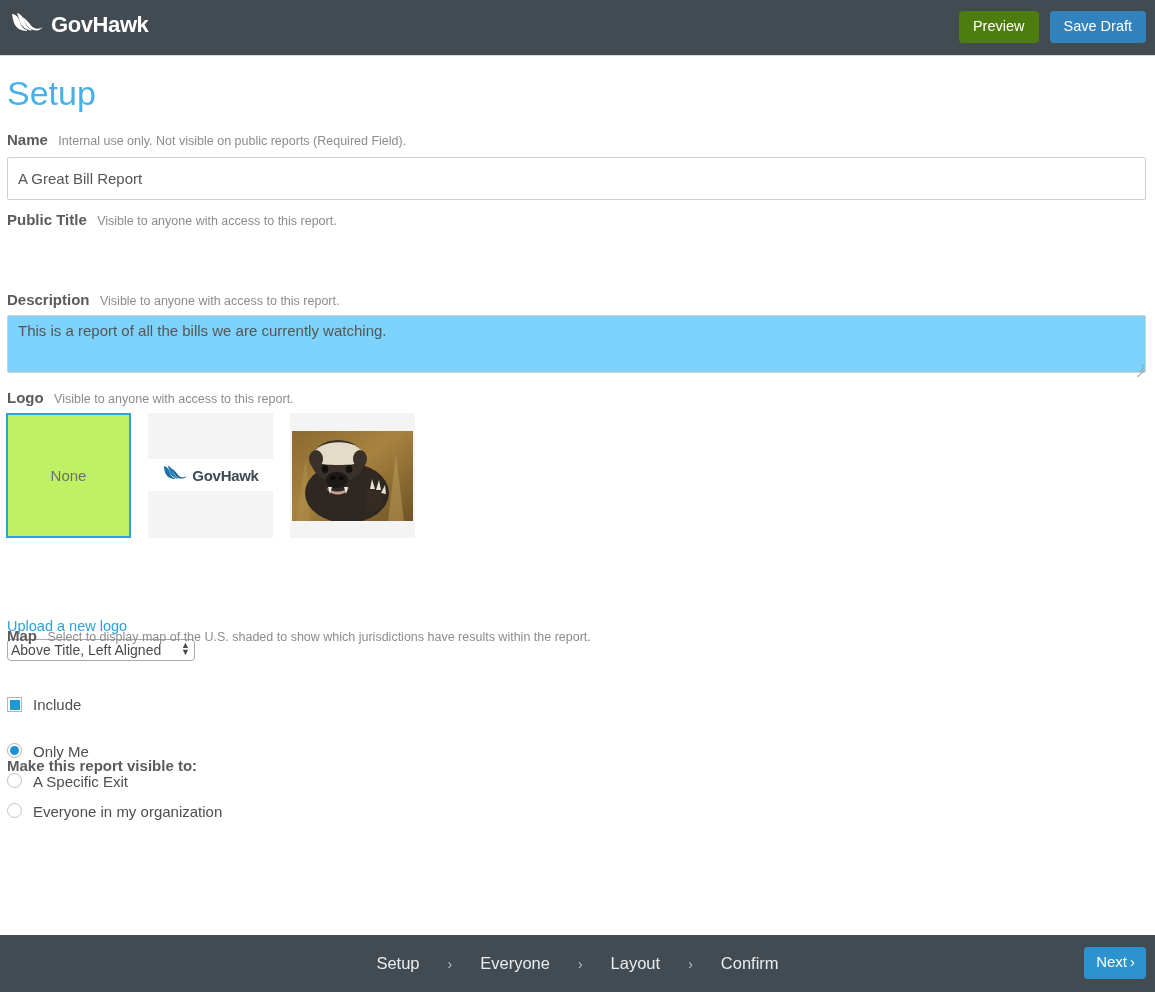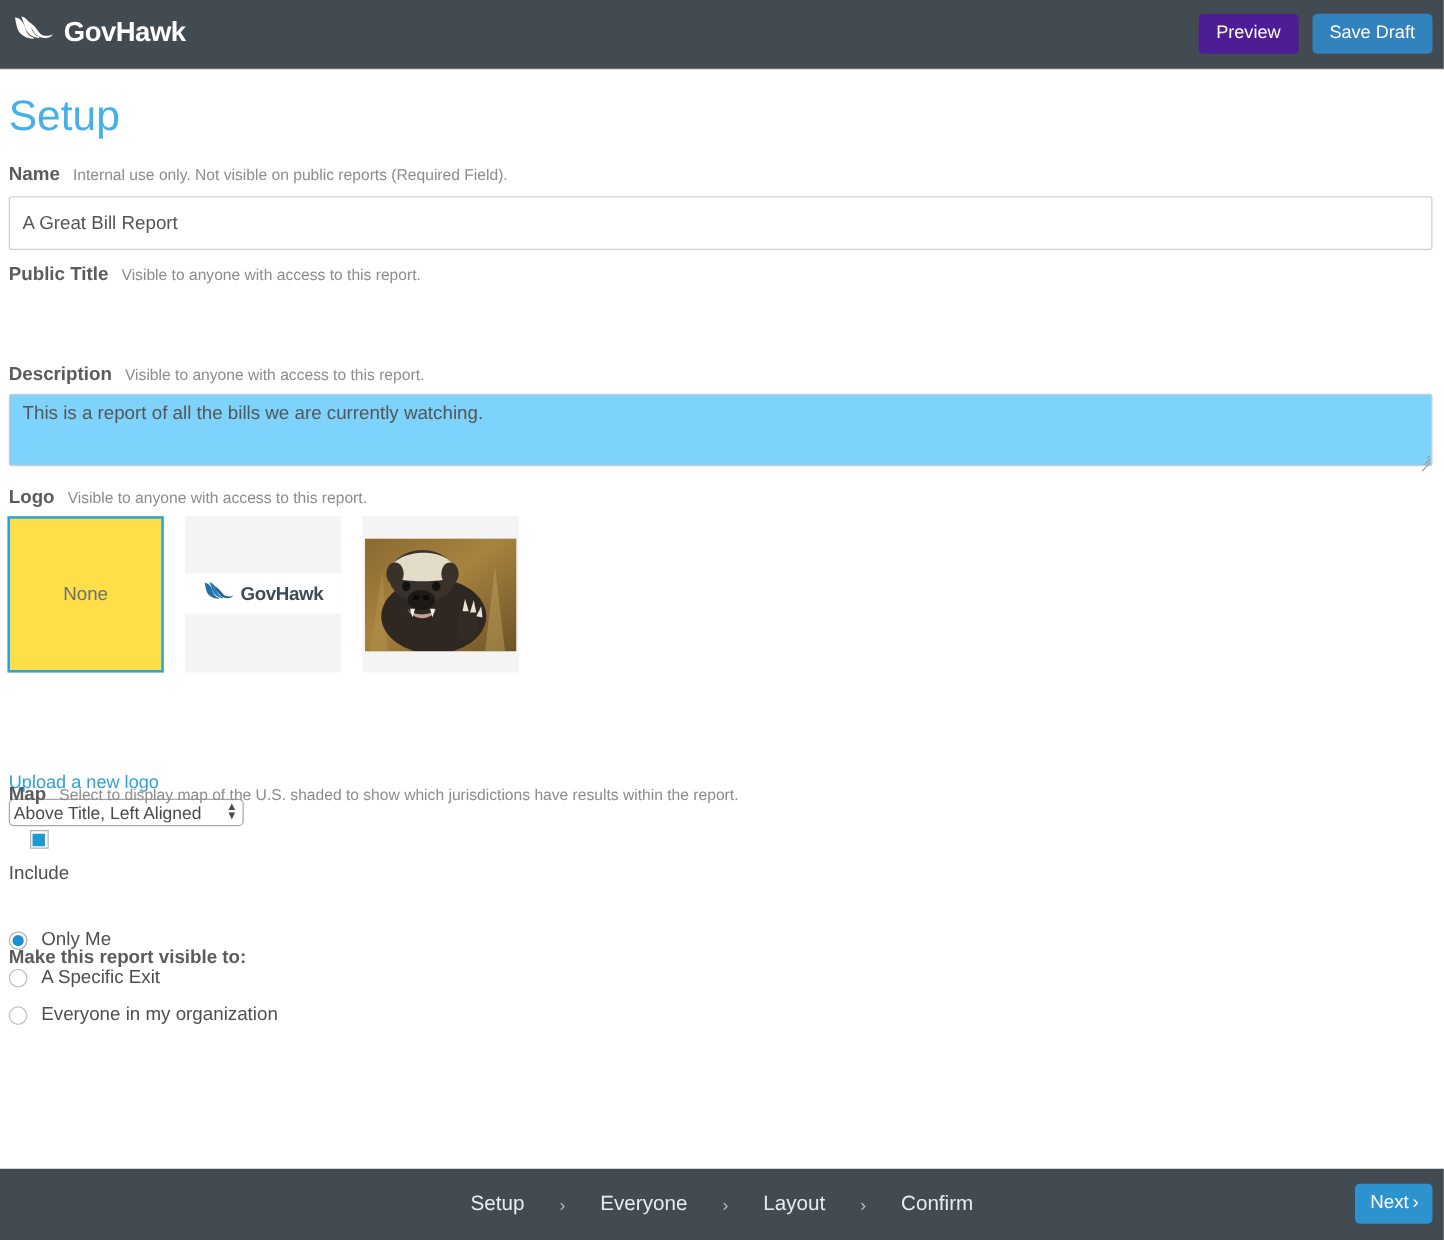--- a/index.html
+++ b/index.html
@@ -37,21 +37,21 @@
   }
   .hbtn {
     border: none; border-radius: 4px;
     color: #ffffff;
     font-family: "Liberation Sans", sans-serif;
     font-size: 14.5px;
     padding: 7px 14px 8px 14px;
     cursor: pointer; line-height: 1.15;
     white-space: nowrap;
   }
-  .hbtn-preview { background: #4c1d95; }
+  .hbtn-preview { background: #4d7c0f; }
   .hbtn-save    { background: #3282bd; }
   .hbtn-exit    { background: #e0514b; }
 
   
   #main {
     position: absolute; top: 56px; left: 0;
     width: 1155px; height: 879px;
     background: #ffffff;
     padding: 0;
   }
@@ -131,21 +131,21 @@
   }
   .logo-tile {
     width: 125px; height: 125px;
     background: #f4f4f4;
     position: relative;
     cursor: pointer;
     overflow: hidden;
   }
   .logo-tile.selected {
     border: 2px solid #2aa3e0;
-    background: #fde047;
+    background: #bef264;
   }
   .logo-tile .none-text {
     position: absolute; inset: 0;
     display: flex; align-items: center; justify-content: center;
     font-size: 15px; color: #6f6f6f;
   }
   .tile-logo-band {
     position: absolute; left: 0; right: 0; top: 46px;
     height: 32px; background: #ffffff;
     display: flex; align-items: center; justify-content: center; gap: 4px;
@@ -204,21 +204,21 @@
     content: ""; width: 10px; height: 10px; background: #1b9ad6; display: block;
   }
   .check-label { font-size: 15px; color: #4f4f4f; }
 
   #visibility-heading {
     position: absolute; left: 7px; top: 701px;
     font-size: 15px; font-weight: bold; color: #5b5b5b;
   }
   .radio-row {
     position: absolute; left: 7px;
-    display: flex; align-items: flex-end; gap: 11px;
+    display: flex; align-items: flex-start; gap: 11px;
   }
   .radio-circle {
     width: 15px; height: 15px; border-radius: 50%;
     border: 1px solid #c2c2c2; background: #ffffff;
     display: flex; align-items: center; justify-content: center;
     cursor: pointer; flex: none;
   }
   .radio-circle.checked { border-color: #b0b0b0; }
   .radio-circle.checked::after {
     content: ""; width: 9px; height: 9px; border-radius: 50%;
@@ -376,21 +376,21 @@
 
   <select id="logo-position-select">
     <option>Above Title, Left Aligned</option>
   </select>
   <span id="select-arrows">▲<br>▼</span>
 
   <div class="field-label-row" style="top:571px;">
     <span class="field-label">Map</span>
     <span class="field-hint">Select to display map of the U.S. shaded to show which jurisdictions have results within the report.</span>
   </div>
-  <div class="check-row" style="top:608px;flex-direction:column;">
+  <div class="check-row" style="top:640px;">
     <span class="checkbox-box checked"></span>
     <span class="check-label">Include</span>
   </div>
 
   <div id="visibility-heading">Make this report visible to:</div>
 
   <div class="radio-row" style="top:687px;">
     <span class="radio-circle checked"></span>
     <span class="radio-label">Only Me</span>
   </div>

